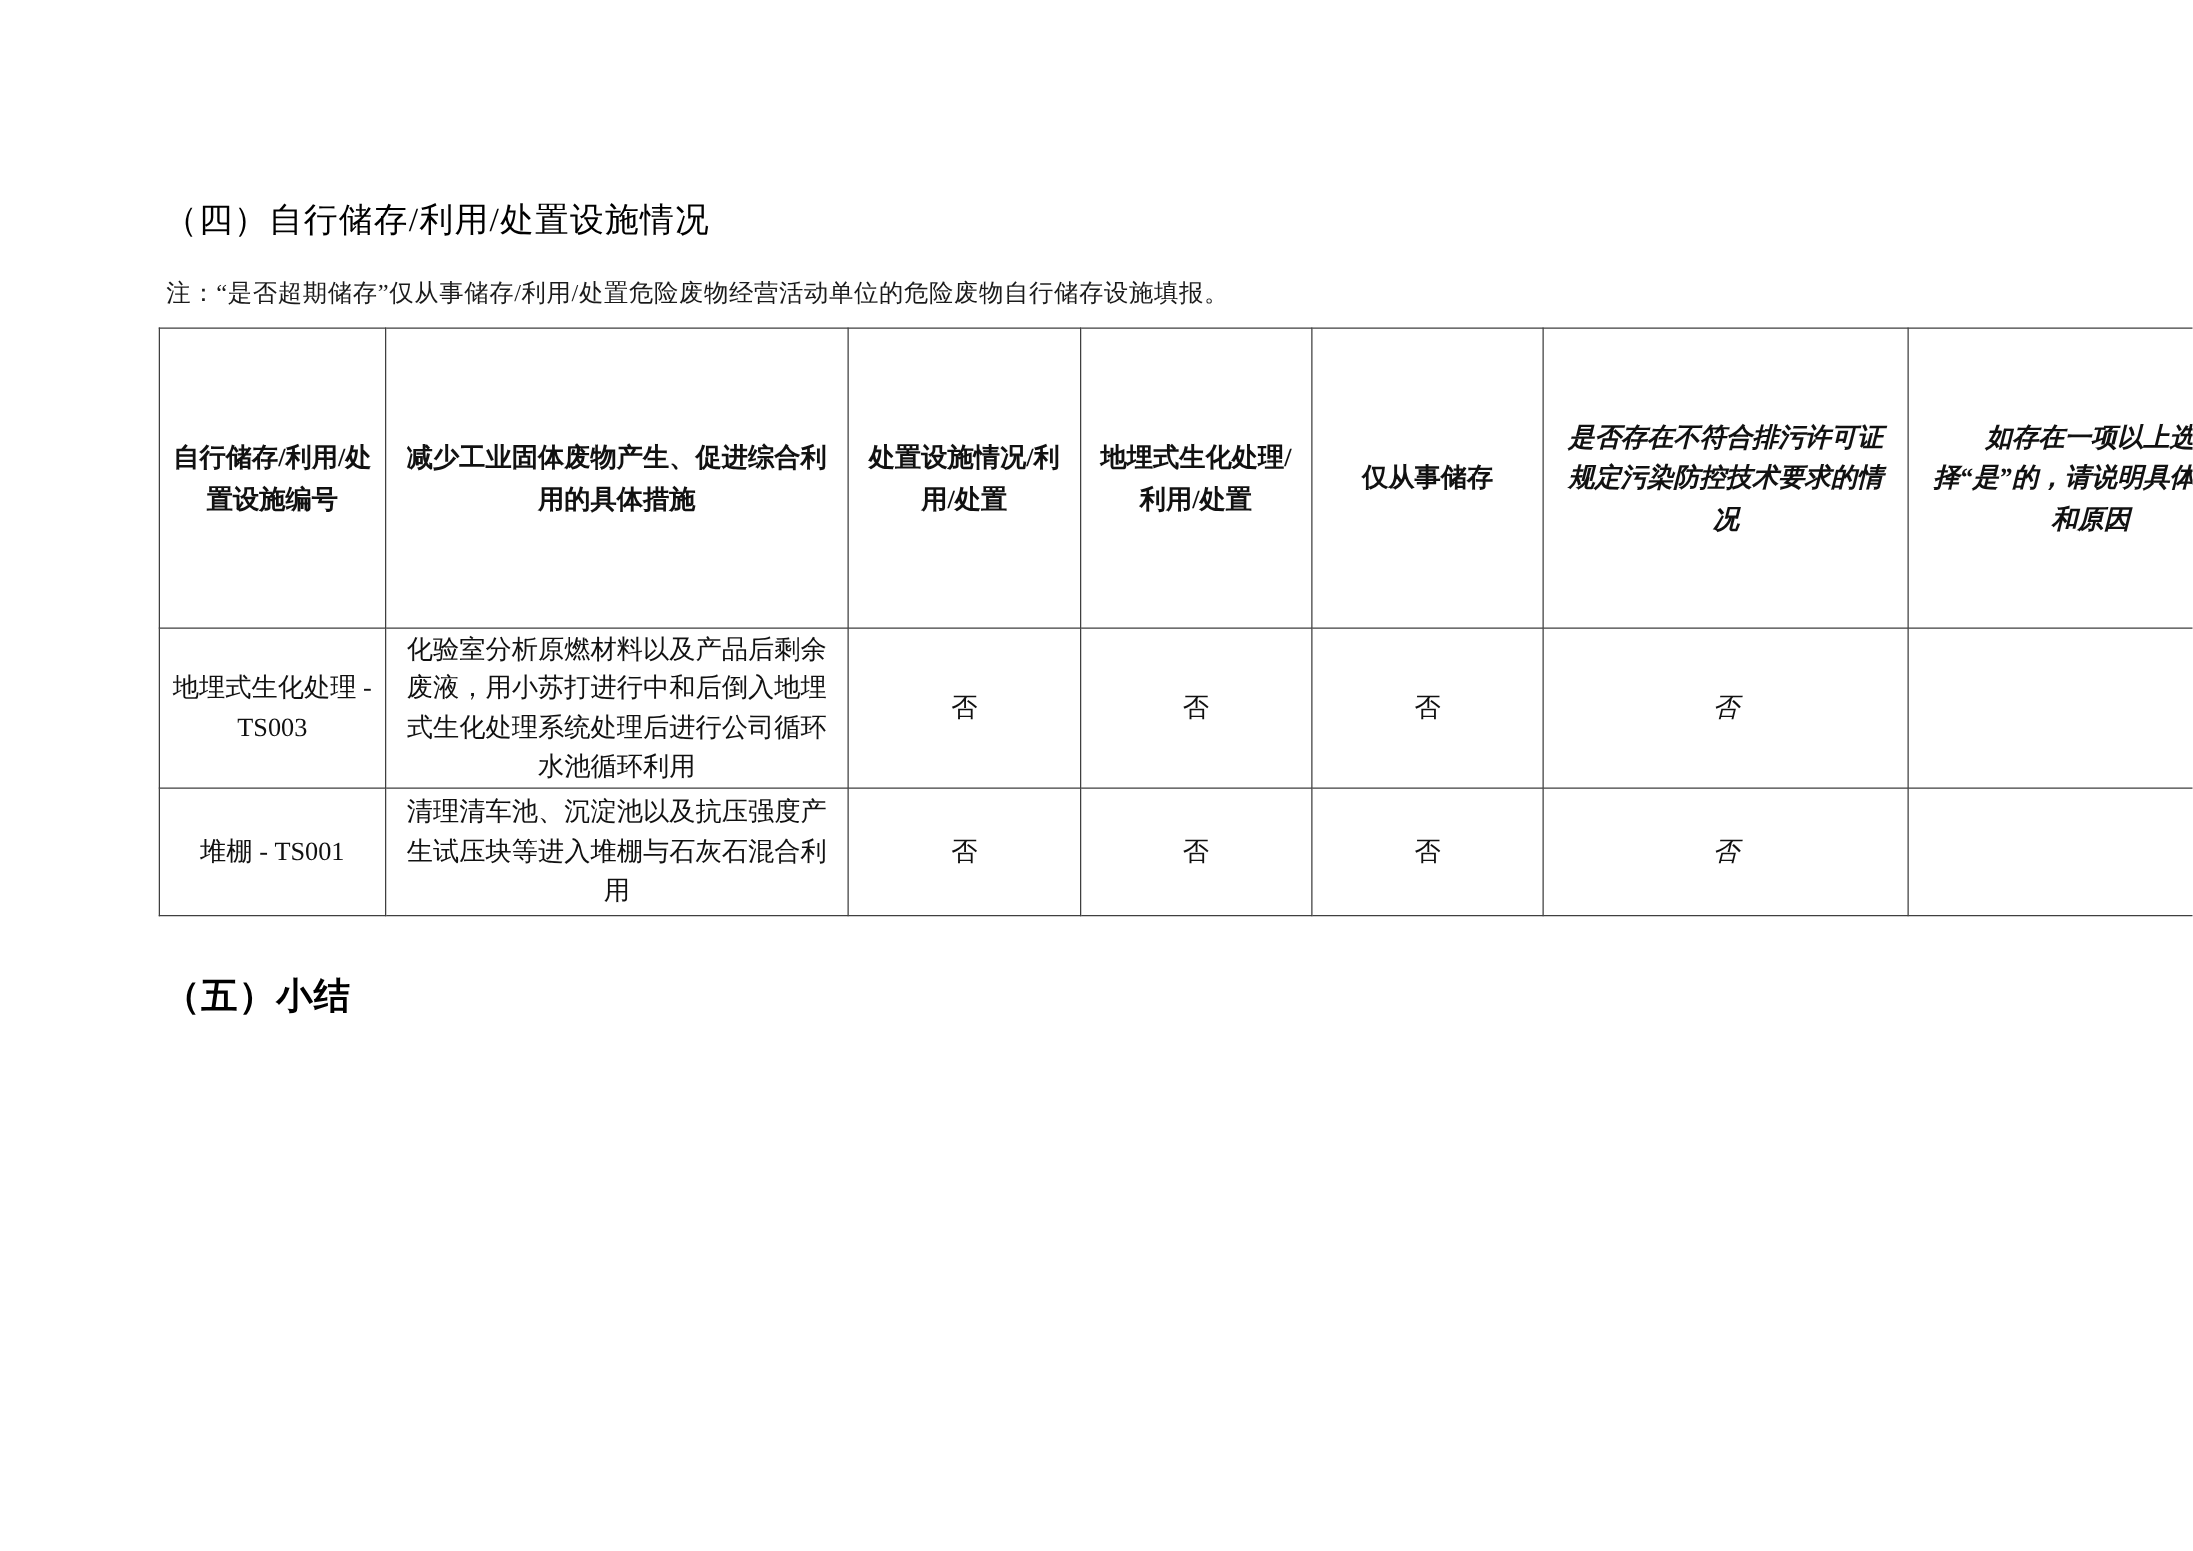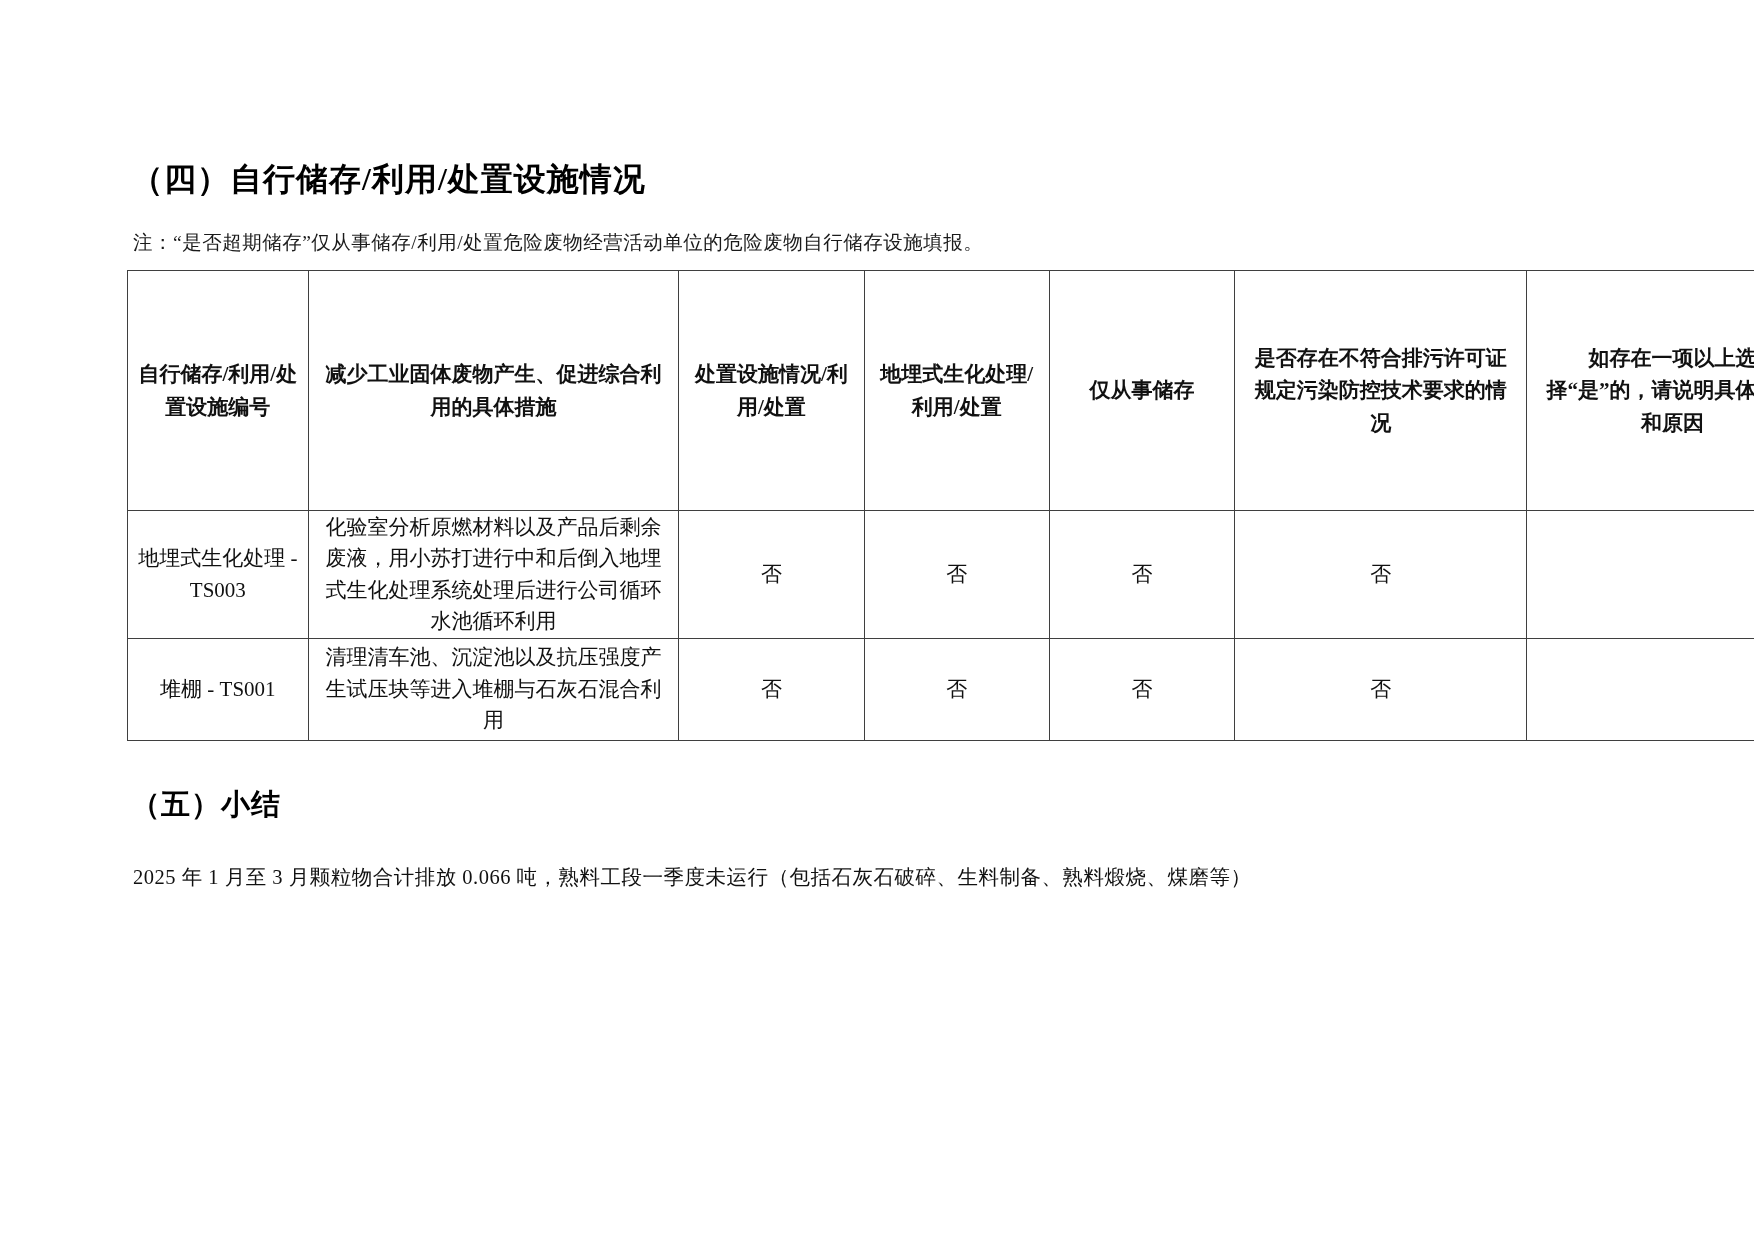--- a/index.html
+++ b/index.html
@@ -10,22 +10,22 @@
     font-family: "Liberation Serif", "DejaVu Serif", serif;
     color: #111111;
     overflow: hidden;
   }
   .doc {
     padding-top: 158px;
     margin-left: 127px;
     width: 1486px;
   }
   .section-heading {
-    font-size: 32px;
-    font-weight: bold;
+    font-size: 27px;
+    font-weight: normal;
     letter-spacing: 1px;
     margin-left: 4px;
     color: #000;
   }
   .table-title {
     margin-top: 70px;
     text-align: center;
     font-size: 24px;
     font-weight: bold;
     letter-spacing: 1px;
@@ -63,21 +63,21 @@
   tr.row-2 { height: 128px; }
   tr.row-3 { height: 102px; }
   .col-id      { width: 156px; }
   .col-measure { width: 320px; }
   .col-yn      { width: 160px; }
   .col-permit  { width: 252px; }
   .col-reason  { width: 252px; }
   th.pad-sm, td.pad-sm { padding: 0 4px; }
   th.pad-md, td.pad-md { padding: 0 8px; }
   th.pad-lg, td.pad-lg { padding: 0 12px; }
-  th.pad-xl, td.pad-xl { padding: 0 18px; }
+  th.pad-xl, td.pad-xl { padding: 0 18px; font-style: italic; }
   .section-heading-2 {
     margin-top: 44px;
     font-size: 29px;
     font-weight: bold;
     letter-spacing: 1px;
     margin-left: 4px;
     color: #000;
   }
   .summary {
     margin-top: 38px;
@@ -136,15 +136,14 @@
         <td class="pad-lg">否</td>
         <td class="pad-lg">否</td>
         <td class="pad-xl">否</td>
         <td class="pad-xl"></td>
       </tr>
     </tbody>
   </table>
 
   <div class="section-heading-2">（五）小结</div>
 
-  <div class="summary">2025 年 1 月至 3 月颗粒物合计排放 0.066 吨，熟料工段一季度未运行（包括石灰石破碎、生料制备、熟料煅烧、煤磨等）</div>
 
 </div>
 
 </body></html>

